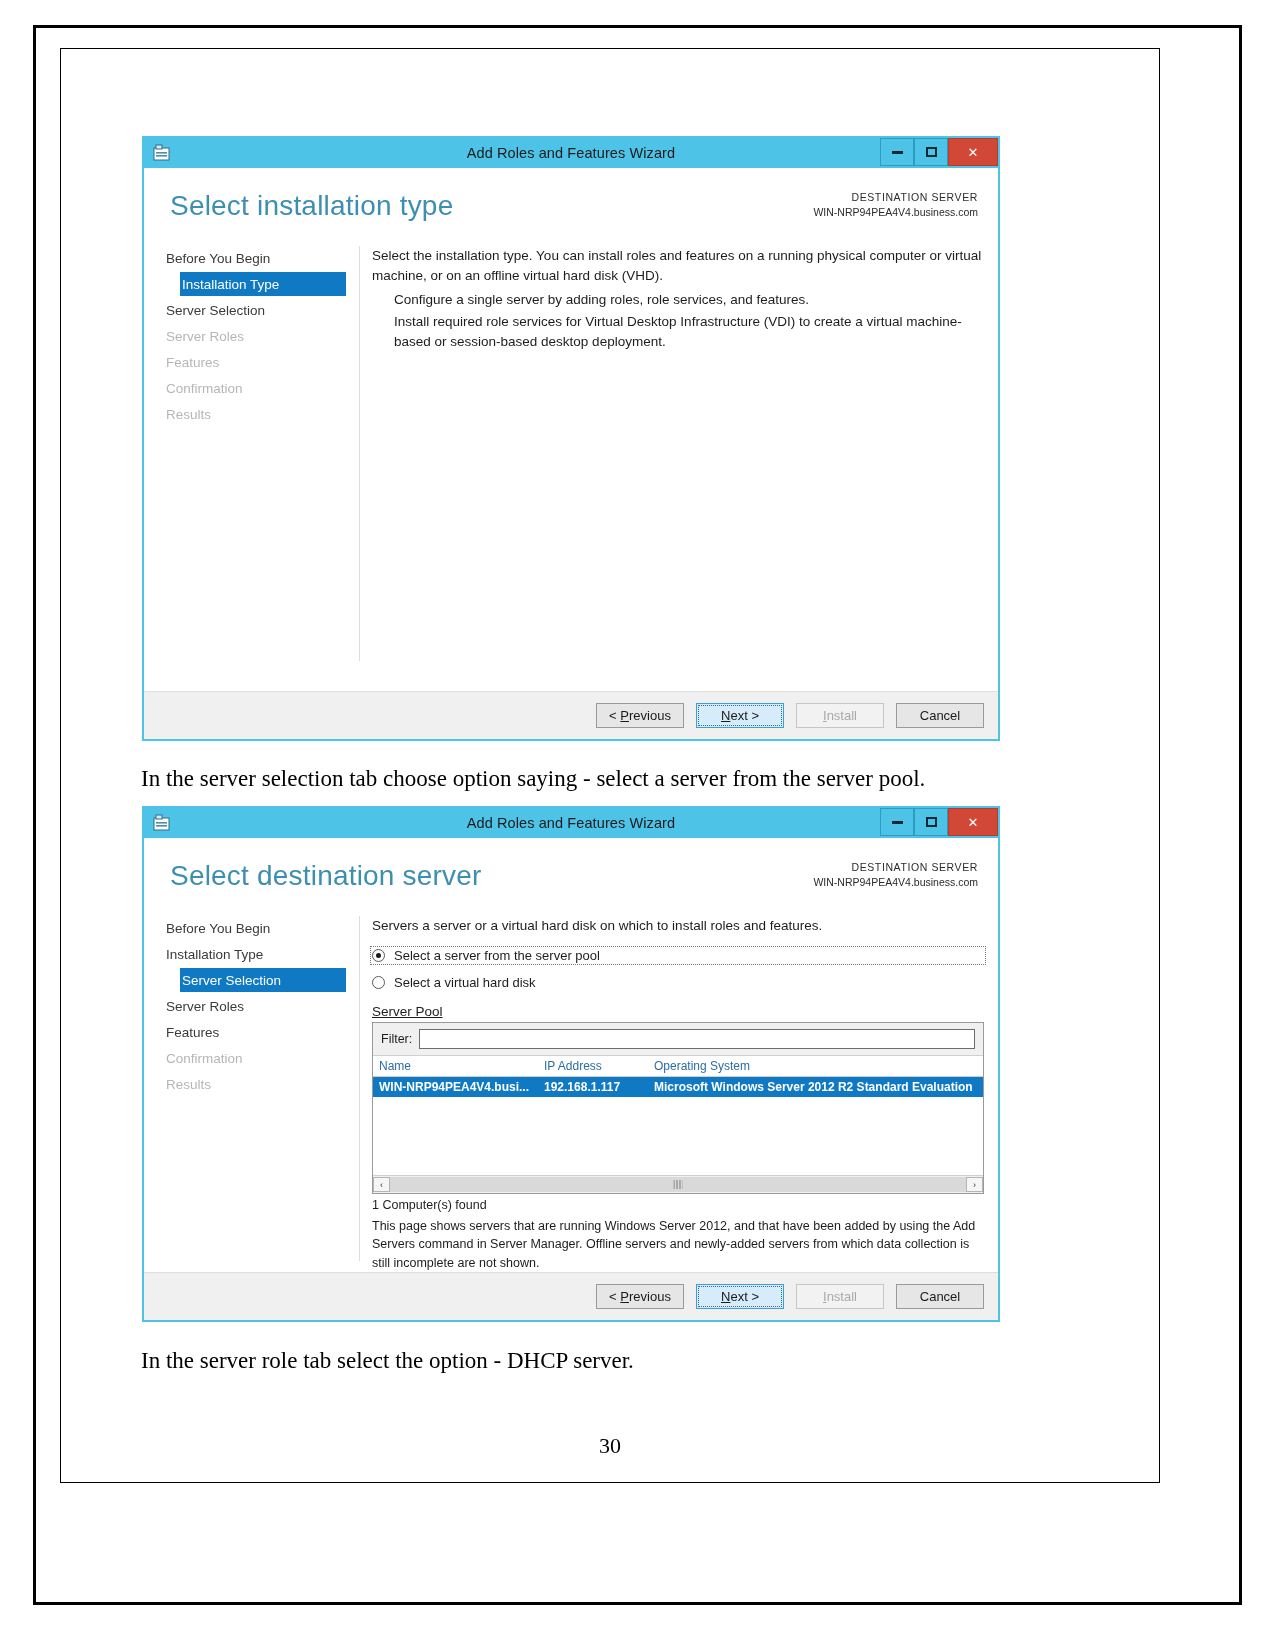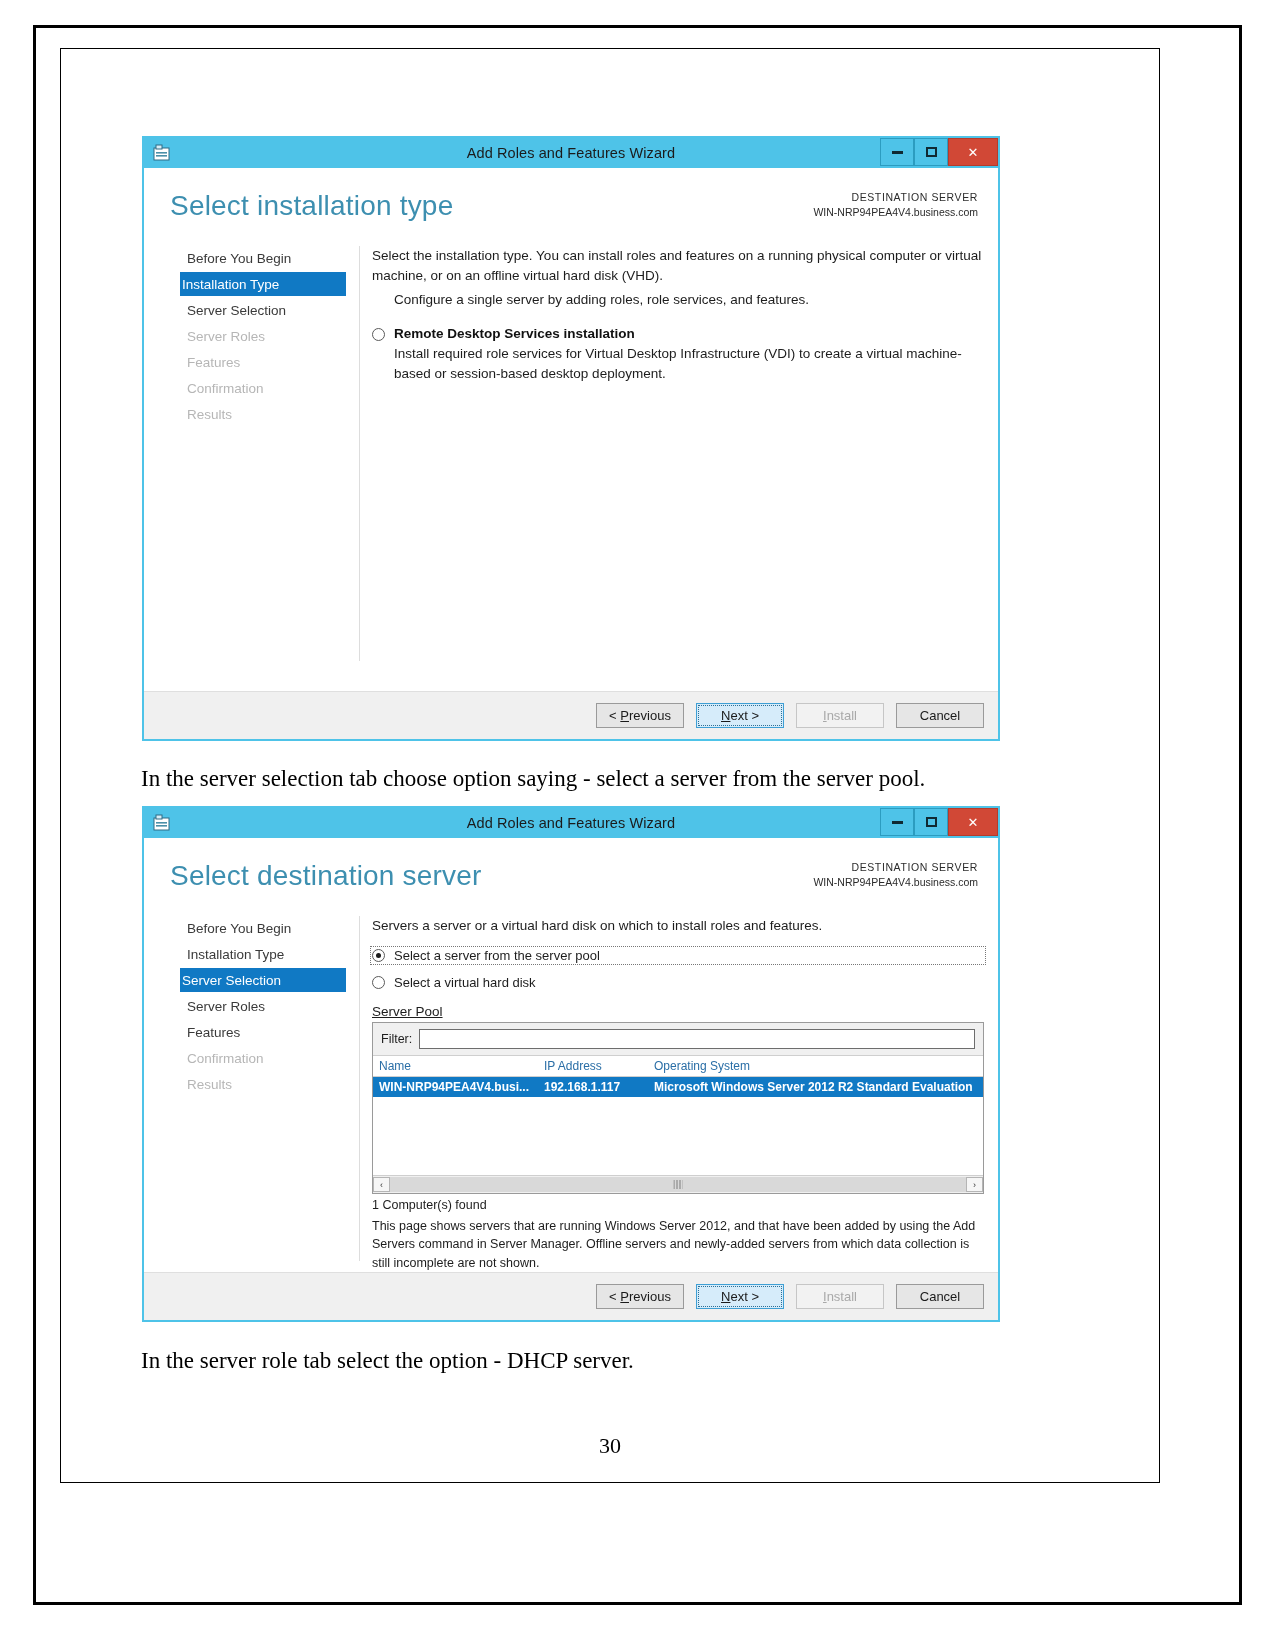--- a/index.html
+++ b/index.html
@@ -180,21 +180,21 @@
     left: 0;
     width: 215px;
     border-right: 1px solid #dddddd;
   }
   #wizard-1 .nav { top: 78px; height: 415px; }
   #wizard-2 .nav { top: 78px; height: 345px; }
   .nav-item {
     height: 24px;
     display: flex;
     align-items: center;
-    padding-left: 43px;
+    padding-left: 22px;
     font-size: 13.5px;
     color: #3a3a3a;
     box-sizing: border-box;
     margin-bottom: 2px;
   }
   .nav-item.active {
     background: #1079c4;
     color: #ffffff;
     margin-left: 36px;
     padding-left: 2px;
@@ -462,24 +462,20 @@
         <div class="nav-item dim">Features</div>
         <div class="nav-item dim">Confirmation</div>
         <div class="nav-item dim">Results</div>
       </div>
 
       <div class="pane">
         <div class="pane-text">Select the installation type. You can install roles and features on a running physical computer or virtual machine, or on an offline virtual hard disk (VHD).</div>
 
         <div class="opt-desc">Configure a single server by adding roles, role services, and features.</div>
 
-        <div class="opt-row">
-          <span class="radio"></span>
-          <span class="opt-title">Remote Desktop Services installation</span>
-        </div>
         <div class="opt-desc">Install required role services for Virtual Desktop Infrastructure (VDI) to create a virtual machine-based or session-based desktop deployment.</div>
       </div>
 
       <div class="footer">
         <div class="btn">&lt;&nbsp;<u>P</u>revious</div>
         <div class="btn primary"><u>N</u>ext&nbsp;&gt;</div>
         <div class="btn disabled"><u>I</u>nstall</div>
         <div class="btn">Cancel</div>
       </div>
     </div>

